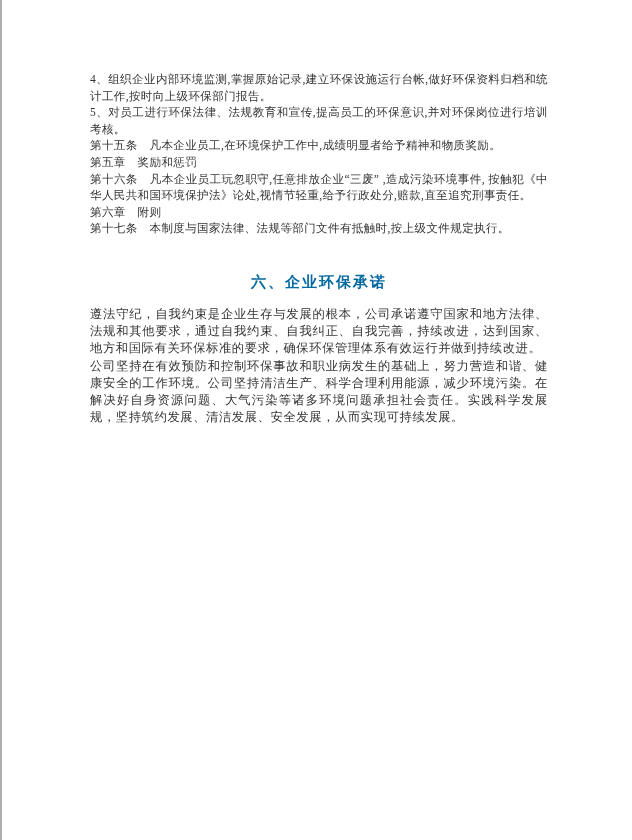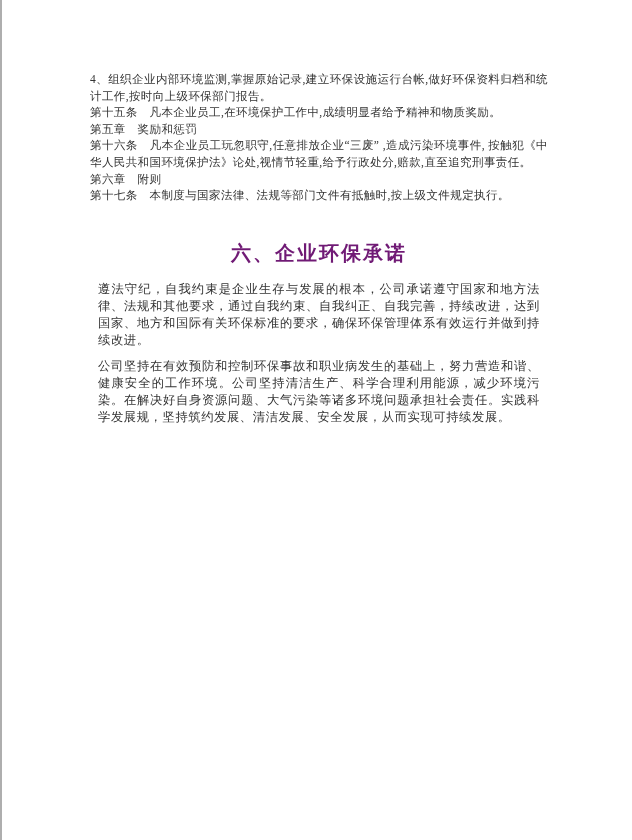--- a/index.html
+++ b/index.html
@@ -28,42 +28,43 @@
     margin: 0;
     font-size: 11.5px;
     line-height: 16.6px;
     text-align: justify;
     letter-spacing: 0.4px;
     color: #333333;
   }
   .heading {
     margin: 36px 0 14px 0;
     text-align: center;
-    font-size: 20px;
+    font-size: 15px;
     font-weight: bold;
     letter-spacing: 2px;
-    color: #701a75;
+    color: #0369a1;
   }
   .sec2 p {
-    margin: 8px;
+    margin: 0;
     font-size: 12.3px;
     line-height: 17.2px;
     text-align: justify;
     letter-spacing: 0.6px;
     color: #333333;
   }
 </style>
 </head>
 <body>
 
 <div class="page">
   <div class="content">
 
     <div class="sec1">
       <p>4、组织企业内部环境监测,掌握原始记录,建立环保设施运行台帐,做好环保资料归档和统计工作,按时向上级环保部门报告。</p>
+      <p>5、对员工进行环保法律、法规教育和宣传,提高员工的环保意识,并对环保岗位进行培训考核。</p>
       <p>第十五条　凡本企业员工,在环境保护工作中,成绩明显者给予精神和物质奖励。</p>
       <p>第五章　奖励和惩罚</p>
       <p>第十六条　凡本企业员工玩忽职守,任意排放企业“三废” ,造成污染环境事件, 按触犯《中华人民共和国环境保护法》论处,视情节轻重,给予行政处分,赔款,直至追究刑事责任。</p>
       <p>第六章　附则</p>
       <p>第十七条　本制度与国家法律、法规等部门文件有抵触时,按上级文件规定执行。</p>
     </div>
 
     <h2 class="heading">六、企业环保承诺</h2>
 
     <div class="sec2">

